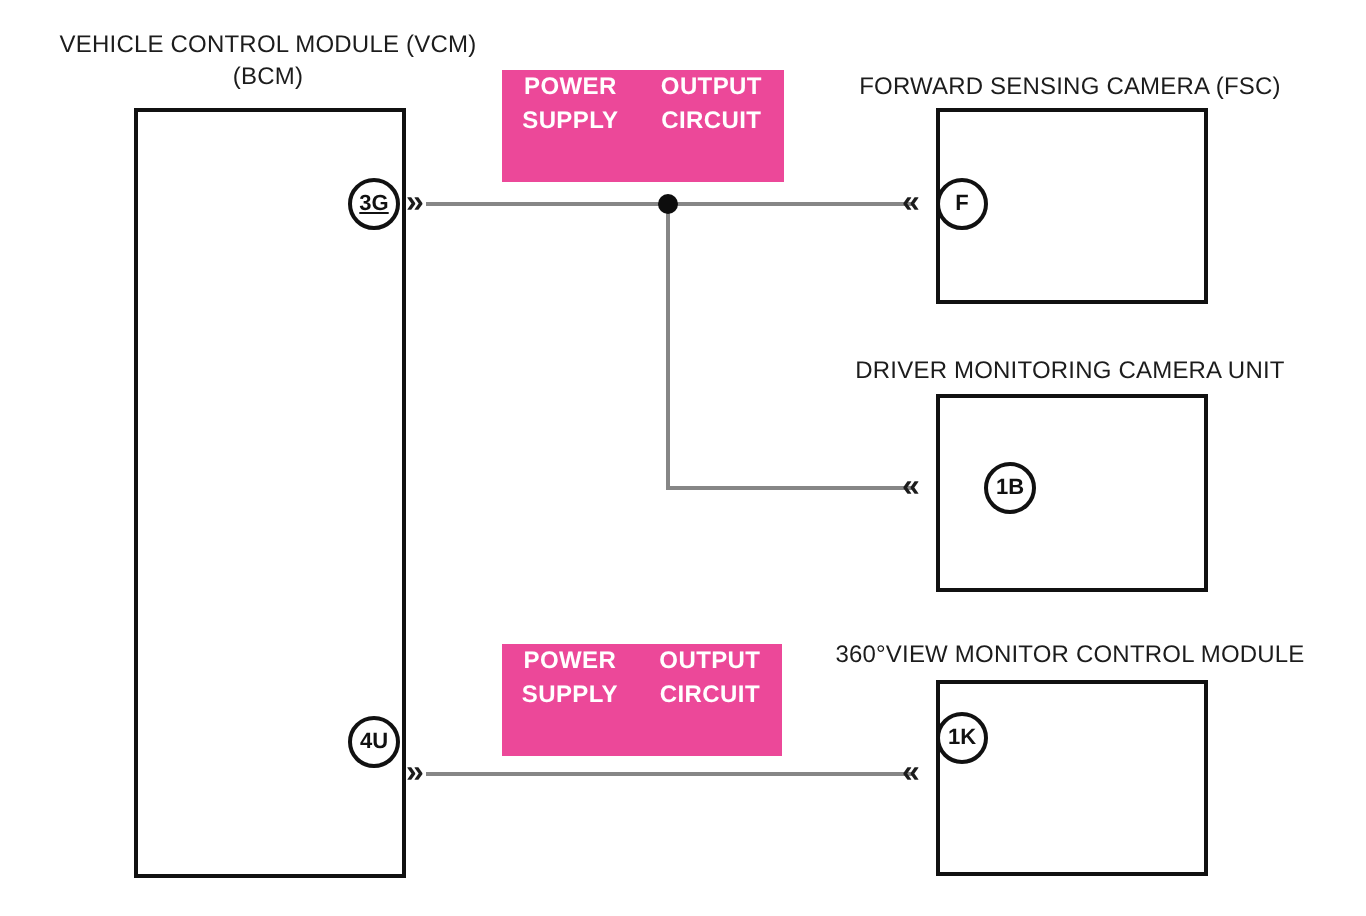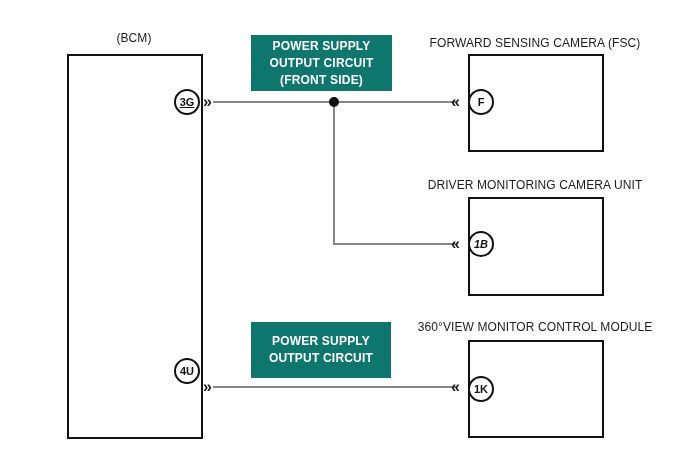--- a/index.html
+++ b/index.html
@@ -22,28 +22,28 @@
     letter-spacing: 0.1px;
   }
   .module-box {
     position: absolute;
     border: 2px solid #111111;
     background: #ffffff;
     box-sizing: border-box;
   }
   .circuit-label {
     position: absolute;
-    background: #0f766e;
+    background: #ec4899;
     color: #ffffff;
     font-size: 12px;
     font-weight: 700;
     line-height: 17px;
     text-align: center;
     display: flex;
-    flex-direction: column;
+    flex-direction: row;
     justify-content: center;
     box-sizing: border-box;
     letter-spacing: 0.2px;
   }
   .wire {
     position: absolute;
     background: #868686;
   }
   .junction {
     position: absolute;
@@ -77,55 +77,55 @@
     line-height: 17px;
     z-index: 2;
     letter-spacing: -1px;
   }
 </style>
 </head>
 <body>
 
 <div id="stage">
 
+  <div class="module-label" style="left:14px; top:15px; width:240px;">VEHICLE CONTROL MODULE (VCM)</div>
   <div class="module-label" style="left:14px; top:31px; width:240px;">(BCM)</div>
 
   <div class="module-box" style="left:67px; top:54px; width:136px; height:385px;"></div>
 
   <div class="module-label" style="left:405px; top:178px; width:260px;">DRIVER MONITORING CAMERA UNIT</div>
   <div class="module-label" style="left:405px; top:36px; width:260px;">FORWARD SENSING CAMERA (FSC)</div>
   <div class="module-label" style="left:405px; top:320px; width:260px;">360°VIEW MONITOR CONTROL MODULE</div>
 
   <div class="module-box" style="left:468px; top:54px; width:136px; height:98px;"></div>
   <div class="module-box" style="left:468px; top:197px; width:136px; height:99px;"></div>
   <div class="module-box" style="left:468px; top:340px; width:136px; height:98px;"></div>
 
   <div class="circuit-label" style="left:251px; top:35px; width:141px; height:56px;">
     <div>POWER SUPPLY</div>
     <div>OUTPUT CIRCUIT</div>
-    <div>(FRONT SIDE)</div>
   </div>
   <div class="circuit-label" style="left:251px; top:322px; width:140px; height:56px;">
     <div>POWER SUPPLY</div>
     <div>OUTPUT CIRCUIT</div>
   </div>
 
   <div class="wire" style="left:213px; top:101px; width:244px; height:2px;"></div>
   <div class="wire" style="left:333px; top:101px; width:2px; height:143px;"></div>
   <div class="wire" style="left:333px; top:243px; width:124px; height:2px;"></div>
   <div class="wire" style="left:213px; top:386px; width:244px; height:2px;"></div>
 
   <div class="junction" style="left:329px; top:97px;"></div>
 
   <div class="pin-circle" style="left:174px; top:89px;text-decoration:underline;">3G</div>
   <div class="pin-circle" style="left:174px; top:358px;">4U</div>
 
   <div class="pin-circle" style="left:468px; top:89px;">F</div>
-  <div class="pin-circle" style="left:468px; top:231px;font-style:italic;">1B</div>
-  <div class="pin-circle" style="left:468px; top:376px;">1K</div>
+  <div class="pin-circle" style="left:492px; top:231px;">1B</div>
+  <div class="pin-circle" style="left:468px; top:356px;">1K</div>
 
   <div class="chevron" style="left:203px; top:93px;">»</div>
   <div class="chevron" style="left:203px; top:378px;">»</div>
 
   <div class="chevron" style="left:451px; top:93px;">«</div>
   <div class="chevron" style="left:451px; top:235px;">«</div>
   <div class="chevron" style="left:451px; top:378px;">«</div>
 
 </div>
 

